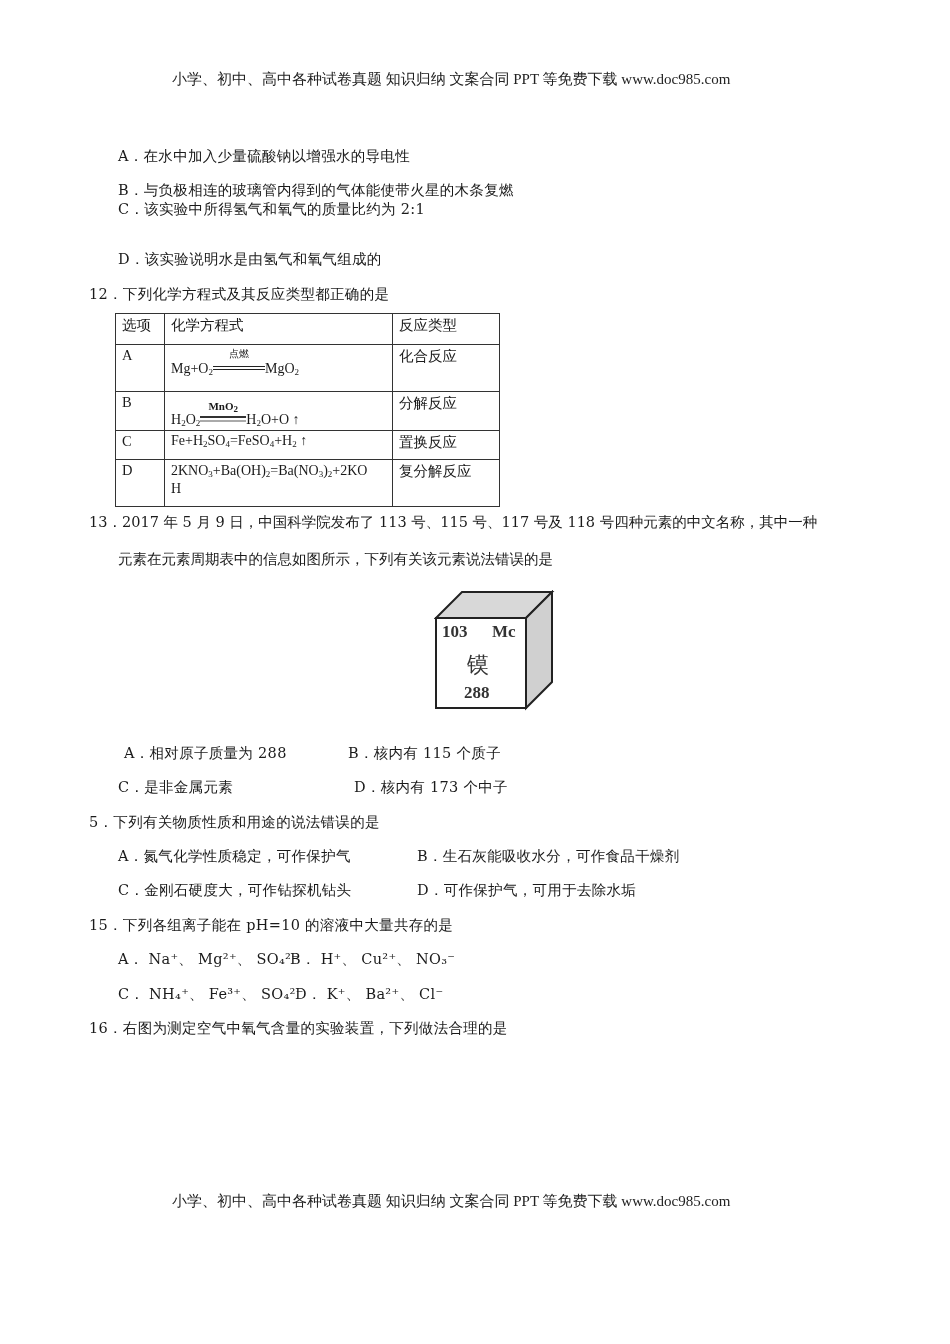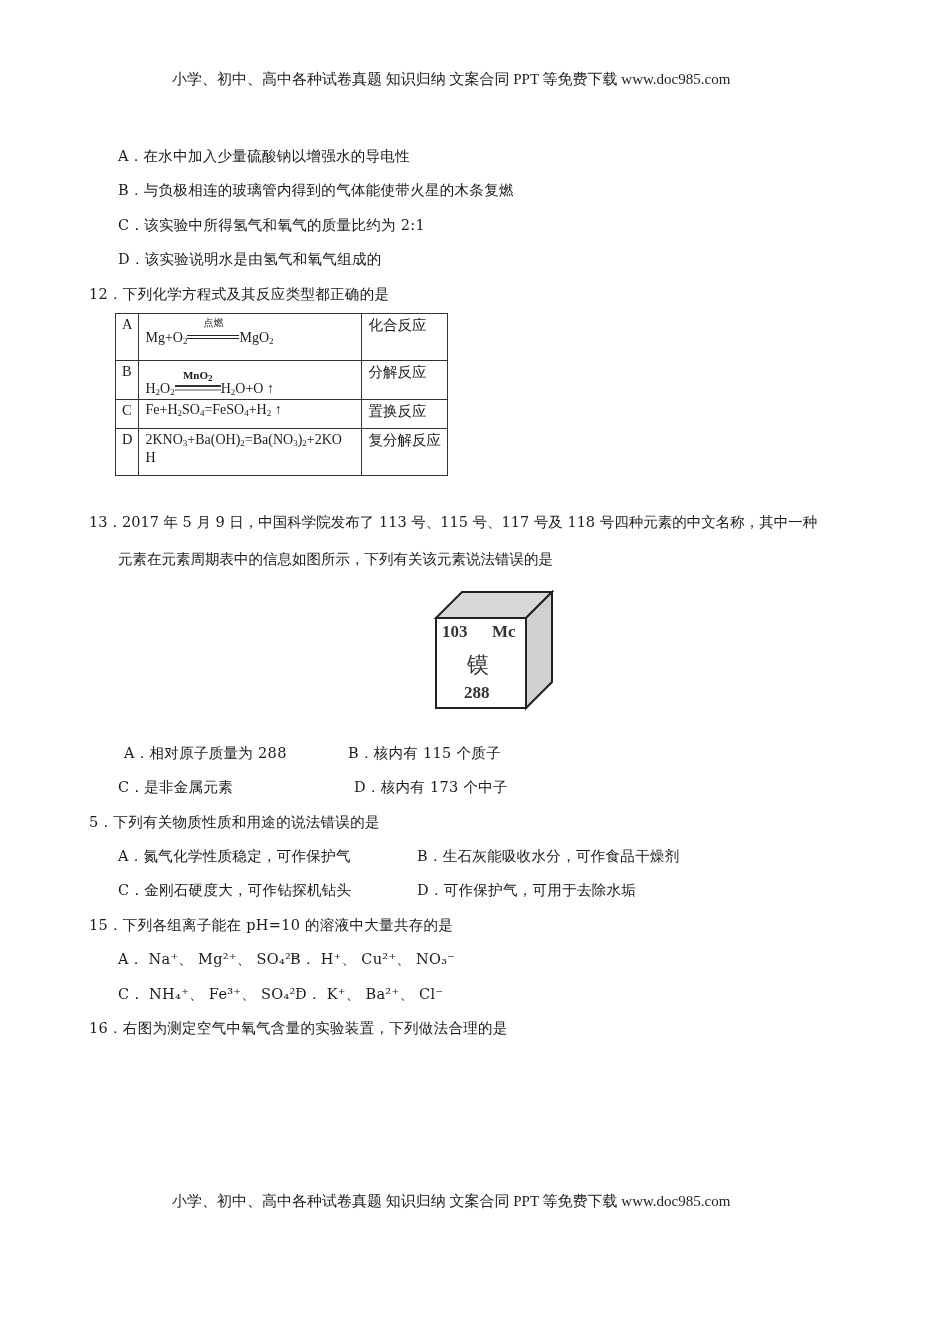--- a/index.html
+++ b/index.html
@@ -29,27 +29,32 @@
   
   .cube { position:absolute; left:434px; top:590px; width:120px; height:120px; }
 </style>
 </head>
 <body>
 
 <div class="abs hdr" style="left:172px; top:70px;">小学、初中、高中各种试卷真题 知识归纳 文案合同 PPT 等免费下载   www.doc985.com</div>
 
 <div class="abs txt" style="left:118px; top:147px;">A．在水中加入少量硫酸钠以增强水的导电性</div>
 <div class="abs txt" style="left:118px; top:181px;">B．与负极相连的玻璃管内得到的气体能使带火星的木条复燃</div>
-<div class="abs txt" style="left:118px; top:216px;">C．该实验中所得氢气和氧气的质量比约为 2:1</div>
+<div class="abs txt" style="left:118px; top:200px;">C．该实验中所得氢气和氧气的质量比约为 2:1</div>
 <div class="abs txt" style="left:118px; top:250px;">D．该实验说明水是由氢气和氧气组成的</div>
 
 <div class="abs txt" style="left:89px; top:285px;">12．下列化学方程式及其反应类型都正确的是</div>
 
 <table class="tbl">
   <tbody>
+      <tr style="height:31px;">
+    <td class="c1">选项</td>
+    <td class="c2">化学方程式</td>
+    <td class="c3">反应类型</td>
+  </tr>
   <tr style="height:47px;">
     <td class="mono">A</td>
     <td>
       <div class="eq" style="margin-top:10px;">Mg+O<sub>2</sub><span class="cond"><span class="top">点燃</span><span class="l1"></span><span class="l2"></span></span>MgO<sub>2</sub></div>
     </td>
     <td>化合反应</td>
   </tr>
   <tr style="height:37px;">
     <td class="mono">B</td>
     <td>

